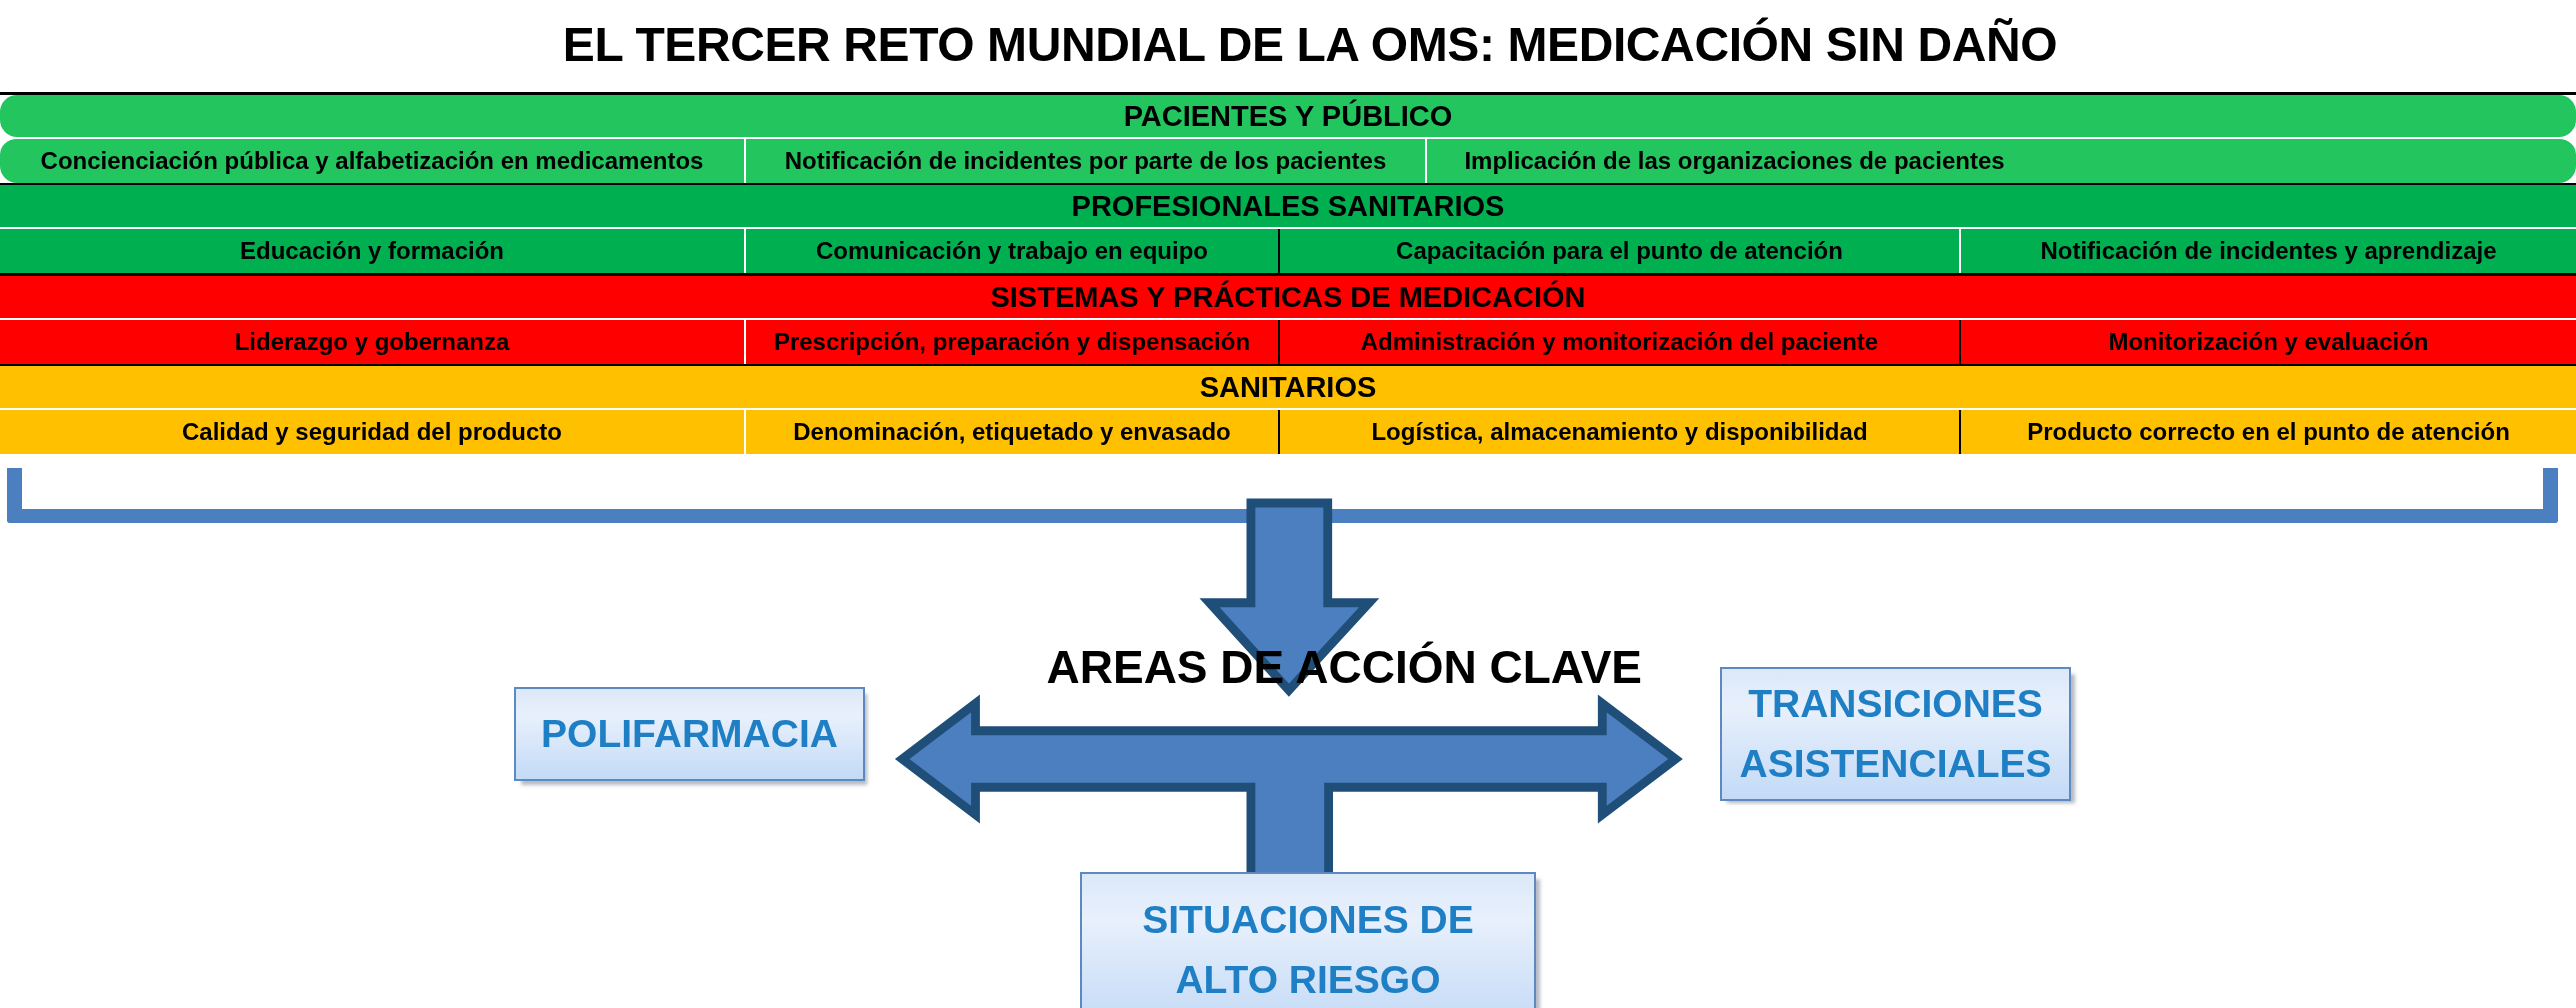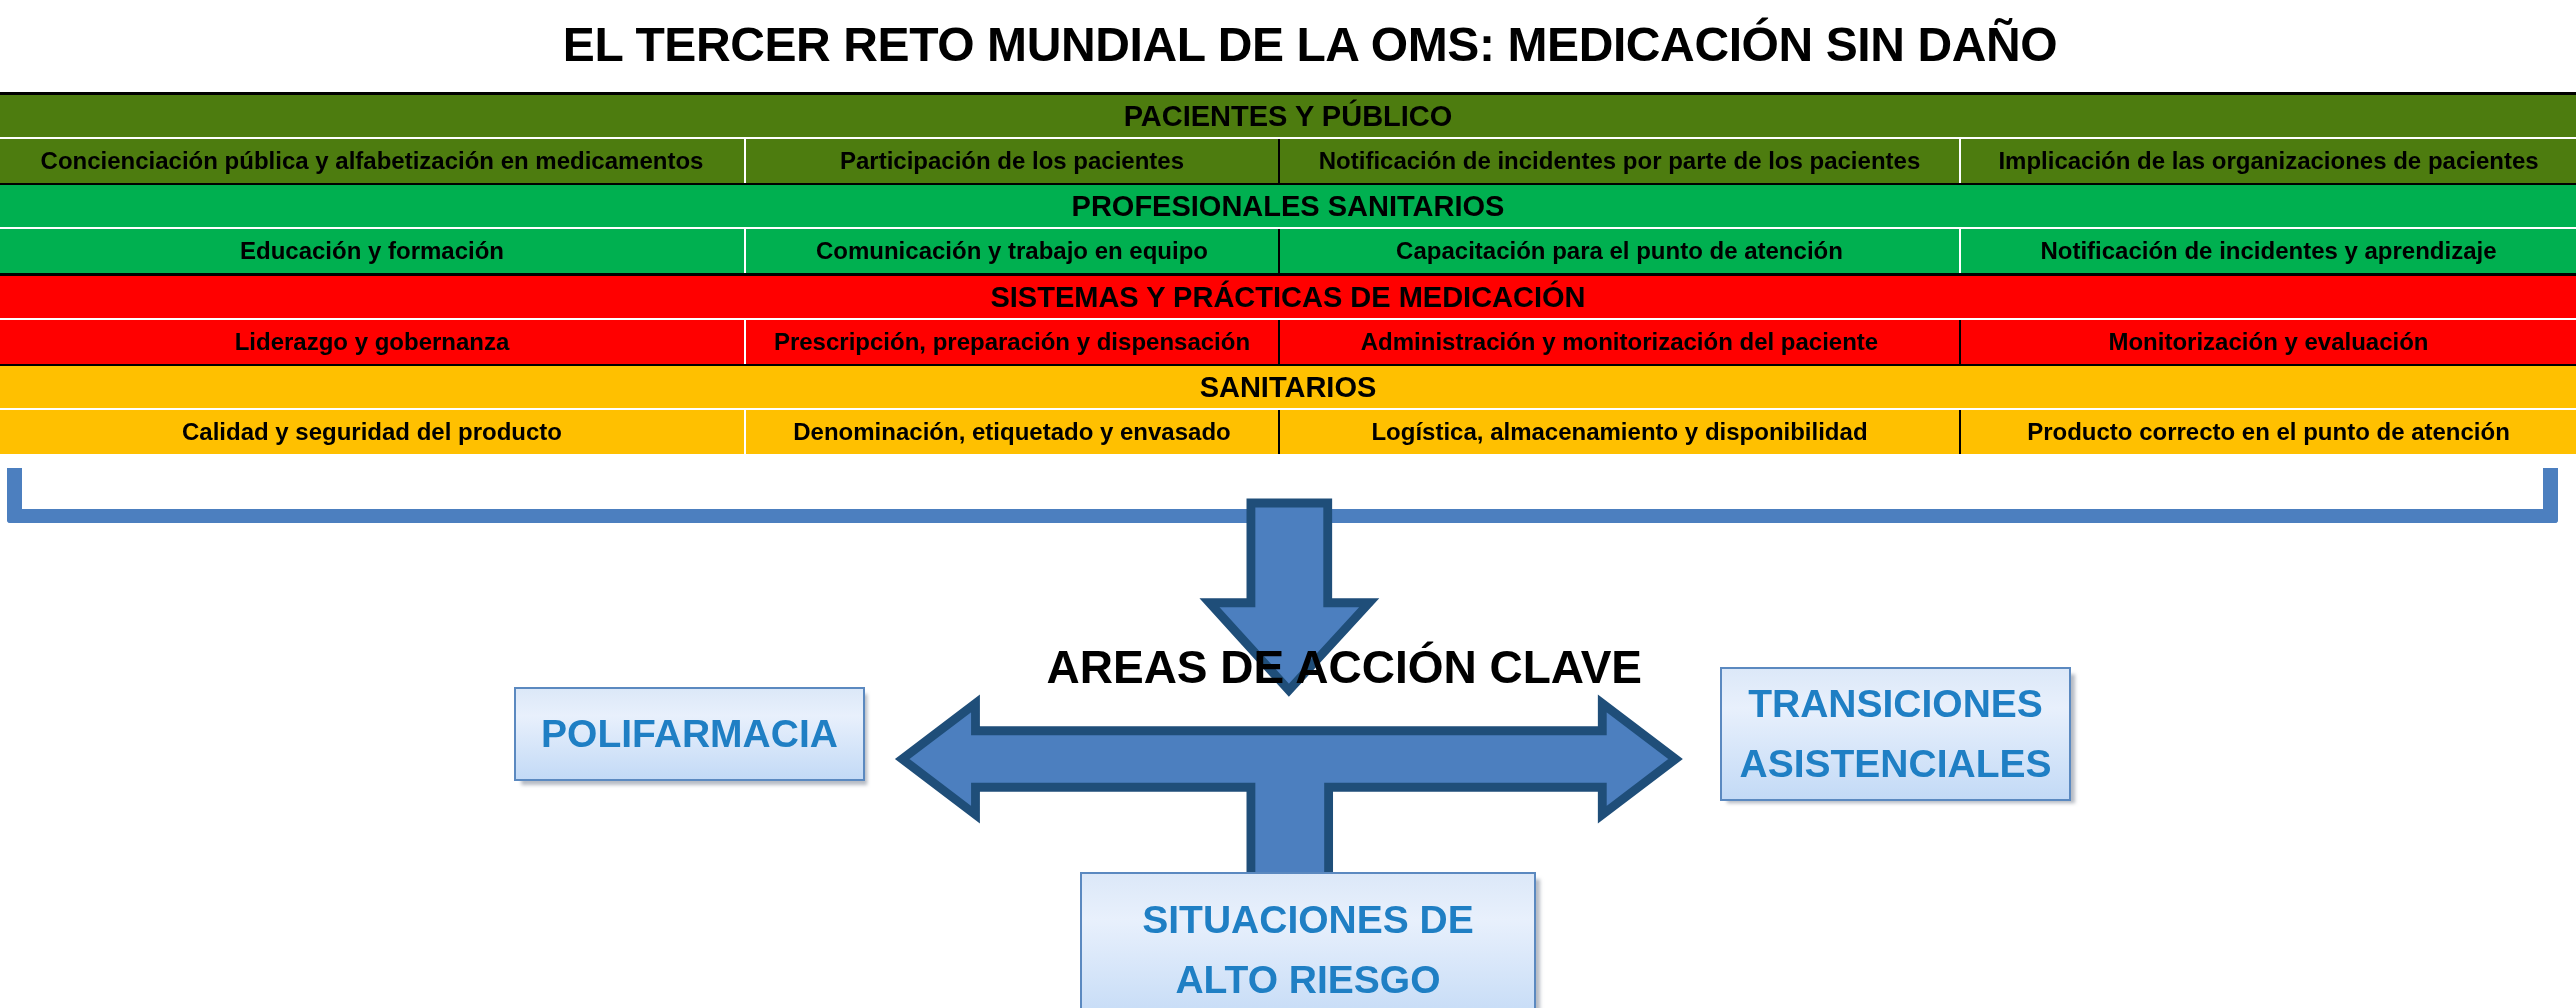--- a/index.html
+++ b/index.html
@@ -77,21 +77,21 @@
     white-space: nowrap;
     box-sizing: border-box;
     overflow: hidden;
     line-height: 1.05;
   }
   .cell.sep-white { border-right: 2.6px solid #ffffff; }
   .cell.sep-black { border-right: 2.6px solid #000000; }
   .cell.last { border-right: none; }
 
   .band-purple .band-header,
-  .band-purple .band-cells { background: #4d7c0f; }
+  .band-purple .band-cells { background: #22c55e; border-radius: 17px; }
   .band-green  .band-header,
   .band-green  .band-cells { background: #00B050; }
   .band-red    .band-header,
   .band-red    .band-cells { background: #FF0000; }
   .band-amber  .band-header,
   .band-amber  .band-cells { background: #FFC000; }
 
   .band-green  { border-top: 2.6px solid #000000; }
   .band-red    { border-top: 3.5px solid #000000; }
   .band-amber  { border-top: 2.6px solid #000000; }
@@ -183,21 +183,20 @@
 <body>
 
 <div id="title">EL TERCER RETO MUNDIAL DE LA OMS: MEDICACIÓN SIN DAÑO</div>
 
 <div id="matrix">
 
   <div class="band band-purple">
     <div class="band-header">PACIENTES Y PÚBLICO</div>
     <div class="band-cells">
       <div class="cell sep-white" style="width:746px">Concienciación pública y alfabetización en medicamentos</div>
-      <div class="cell sep-black" style="width:534px">Participación de los pacientes</div>
       <div class="cell sep-white" style="width:681px">Notificación de incidentes por parte de los pacientes</div>
       <div class="cell last" style="width:615px">Implicación de las organizaciones de pacientes</div>
     </div>
   </div>
 
   <div class="band band-green">
     <div class="band-header">PROFESIONALES SANITARIOS</div>
     <div class="band-cells">
       <div class="cell sep-white" style="width:746px">Educación y formación</div>
       <div class="cell sep-black" style="width:534px">Comunicación y trabajo en equipo</div>

